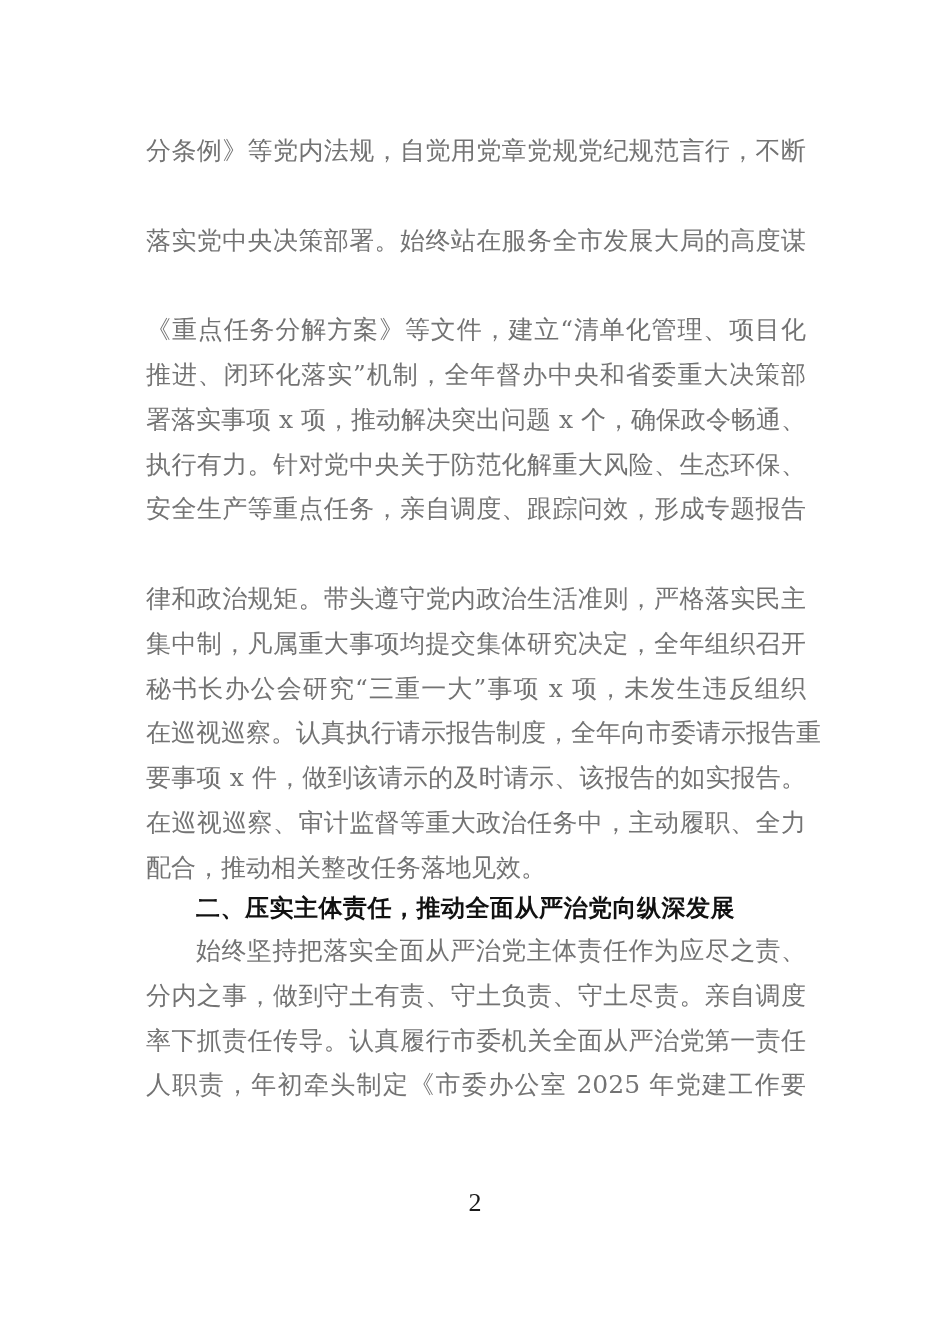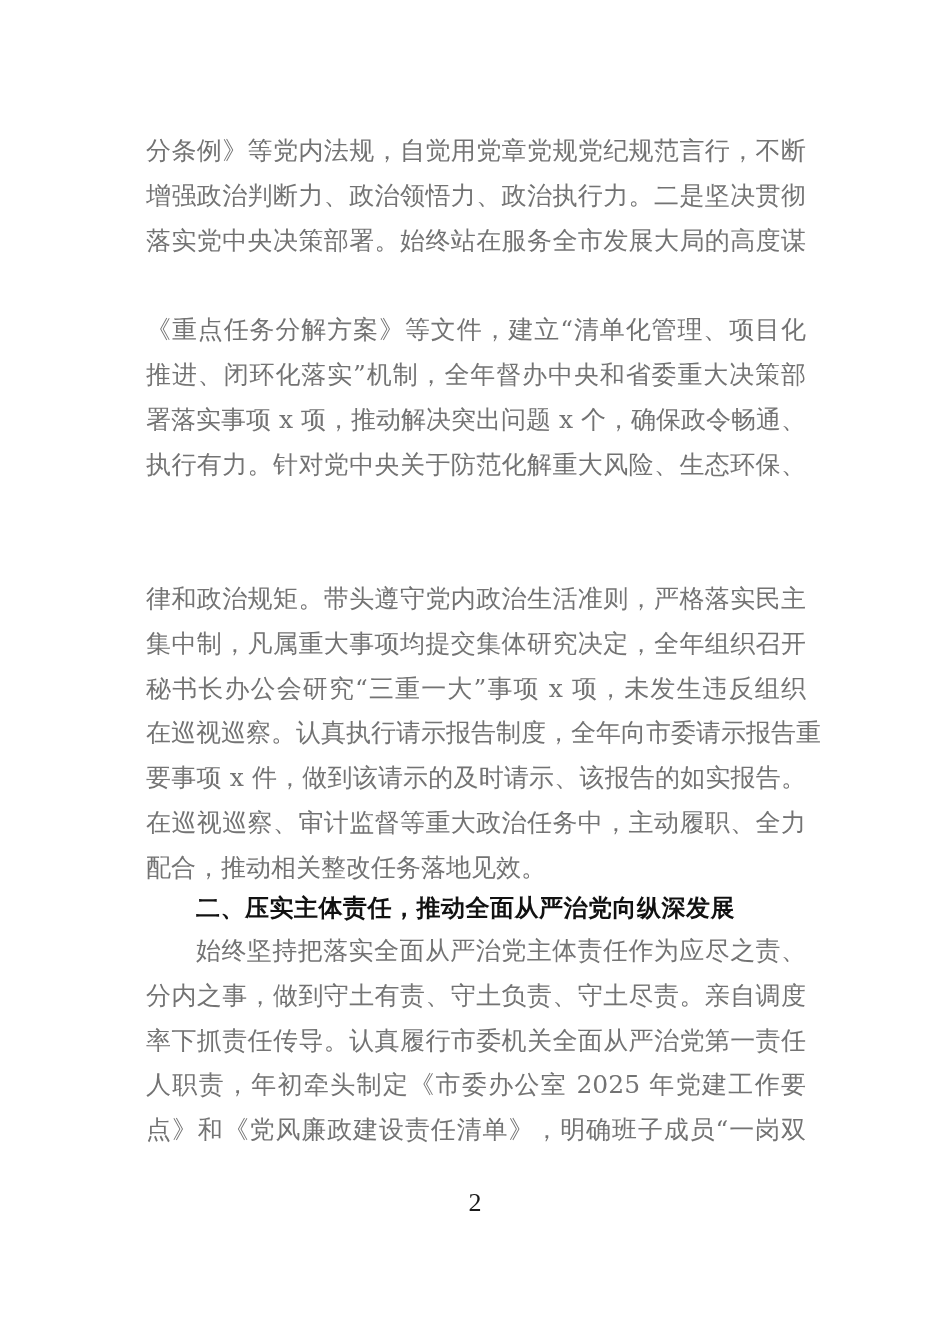--- a/index.html
+++ b/index.html
@@ -46,36 +46,35 @@
     font-size: 26px;
     color: #1a1a1a;
   }
 </style>
 </head>
 <body>
 
 <div class="page">
 
   <div class="line" style="top:128px">分条例》等党内法规，自觉用党章党规党纪规范言行，不断</div>
-  <div class="line" style="top:173px">增强政治判断力、政治领悟力、政治执行力。二是坚决贯彻</div>
   <div class="line" style="top:218px">落实党中央决策部署。始终站在服务全市发展大局的高度谋</div>
   <div class="line" style="top:307px">《重点任务分解方案》等文件，建立“清单化管理、项目化</div>
   <div class="line" style="top:397px">署落实事项 x 项，推动解决突出问题 x 个，确保政令畅通、</div>
   <div class="line" style="top:352px">推进、闭环化落实”机制，全年督办中央和省委重大决策部</div>
   <div class="line" style="top:442px">执行有力。针对党中央关于防范化解重大风险、生态环保、</div>
+  <div class="line" style="top:486px">安全生产等重点任务，亲自调度、跟踪问效，形成专题报告</div>
   <div class="line" style="top:576px">律和政治规矩。带头遵守党内政治生活准则，严格落实民主</div>
   <div class="line" style="top:621px">集中制，凡属重大事项均提交集体研究决定，全年组织召开</div>
   <div class="line" style="top:666px">秘书长办公会研究“三重一大”事项 x 项，未发生违反组织</div>
   <div class="line" style="top:710px">在巡视巡察。认真执行请示报告制度，全年向市委请示报告重</div>
   <div class="line" style="top:755px">要事项 x 件，做到该请示的及时请示、该报告的如实报告。</div>
   <div class="line" style="top:800px">在巡视巡察、审计监督等重大政治任务中，主动履职、全力</div>
   <div class="line last" style="top:845px">配合，推动相关整改任务落地见效。</div>
 
   <div class="heading" style="top:886px">二、压实主体责任，推动全面从严治党向纵深发展</div>
 
   <div class="line indent" style="top:928px">始终坚持把落实全面从严治党主体责任作为应尽之责、</div>
   <div class="line" style="top:973px">分内之事，做到守土有责、守土负责、守土尽责。亲自调度</div>
   <div class="line" style="top:1018px">率下抓责任传导。认真履行市委机关全面从严治党第一责任</div>
   <div class="line" style="top:1062px">人职责，年初牵头制定《市委办公室 2025 年党建工作要</div>
-  <div class="line" style="top:1107px">点》和《党风廉政建设责任清单》，明确班子成员“一岗双</div>
 
   <div class="page-number">2</div>
 </div>
 
 </body></html>

